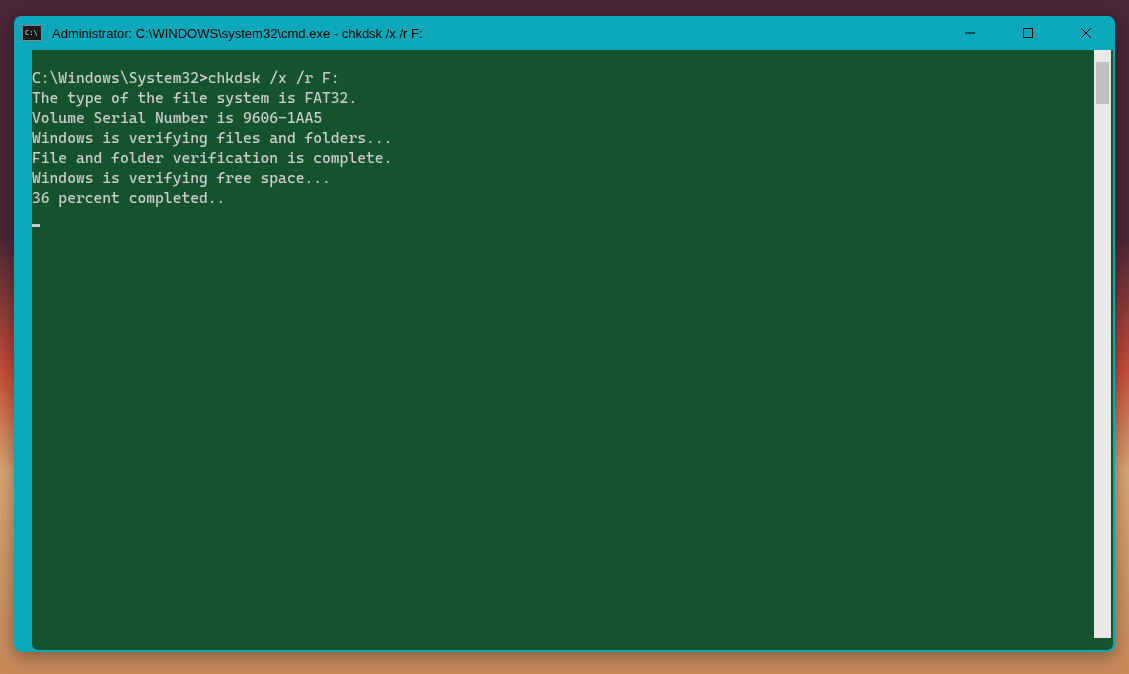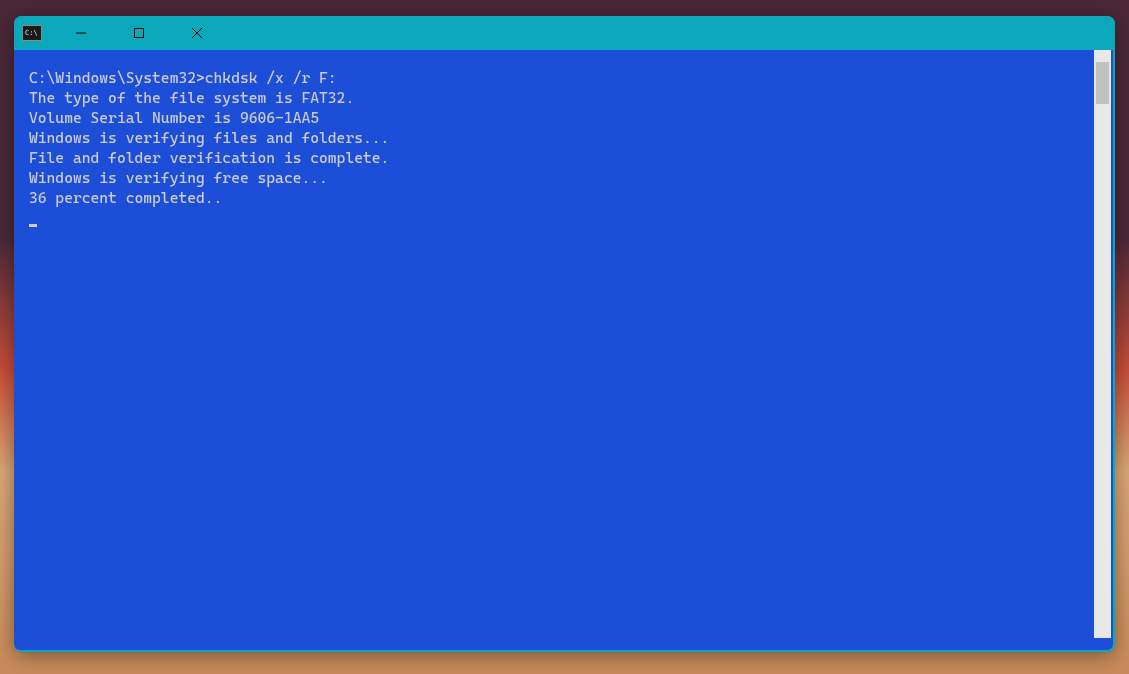--- a/index.html
+++ b/index.html
@@ -73,27 +73,26 @@
       justify-content: center;
       color: #000;
       cursor: default;
     }
     .window-btn svg {
       width: 10px;
       height: 10px;
     }
     .terminal-container {
       flex: 1;
-      background: #1d4ed8;
-      margin: 0 2px 2px 0;
+      background: #14532d;
+      margin: 0 2px 2px 18px;
       border-radius: 0 0 6px 6px;
       position: relative;
       display: flex;
       overflow: hidden;
-      padding-left: 15px;
     }
     .terminal-content {
       flex: 1;
       padding: 18px 0 0 0;
       font-family: 'Cascadia Mono', 'Consolas', monospace;
       font-size: 15px;
       line-height: 20px;
       color: #cccccc;
       white-space: pre;
       overflow: hidden;
@@ -129,20 +128,21 @@
     }
   </style>
 </head>
 <body>
 
 <div class="window">
   <div class="titlebar">
     <div class="app-icon">
       <span class="app-icon-text">C:\</span>
     </div>
+    <div class="title-text">Administrator: C:\WINDOWS\system32\cmd.exe - chkdsk  /x /r F:</div>
     <div class="window-controls">
       <div class="window-btn">
         <svg viewBox="0 0 10 10">
             <line x1="0" y1="5" x2="10" y2="5" stroke="currentColor" stroke-width="1"></line>
           </svg>
       </div>
       <div class="window-btn">
         <svg viewBox="0 0 10 10">
             <rect x="0.5" y="0.5" width="9" height="9" fill="none" stroke="currentColor" stroke-width="1"></rect>
           </svg>

